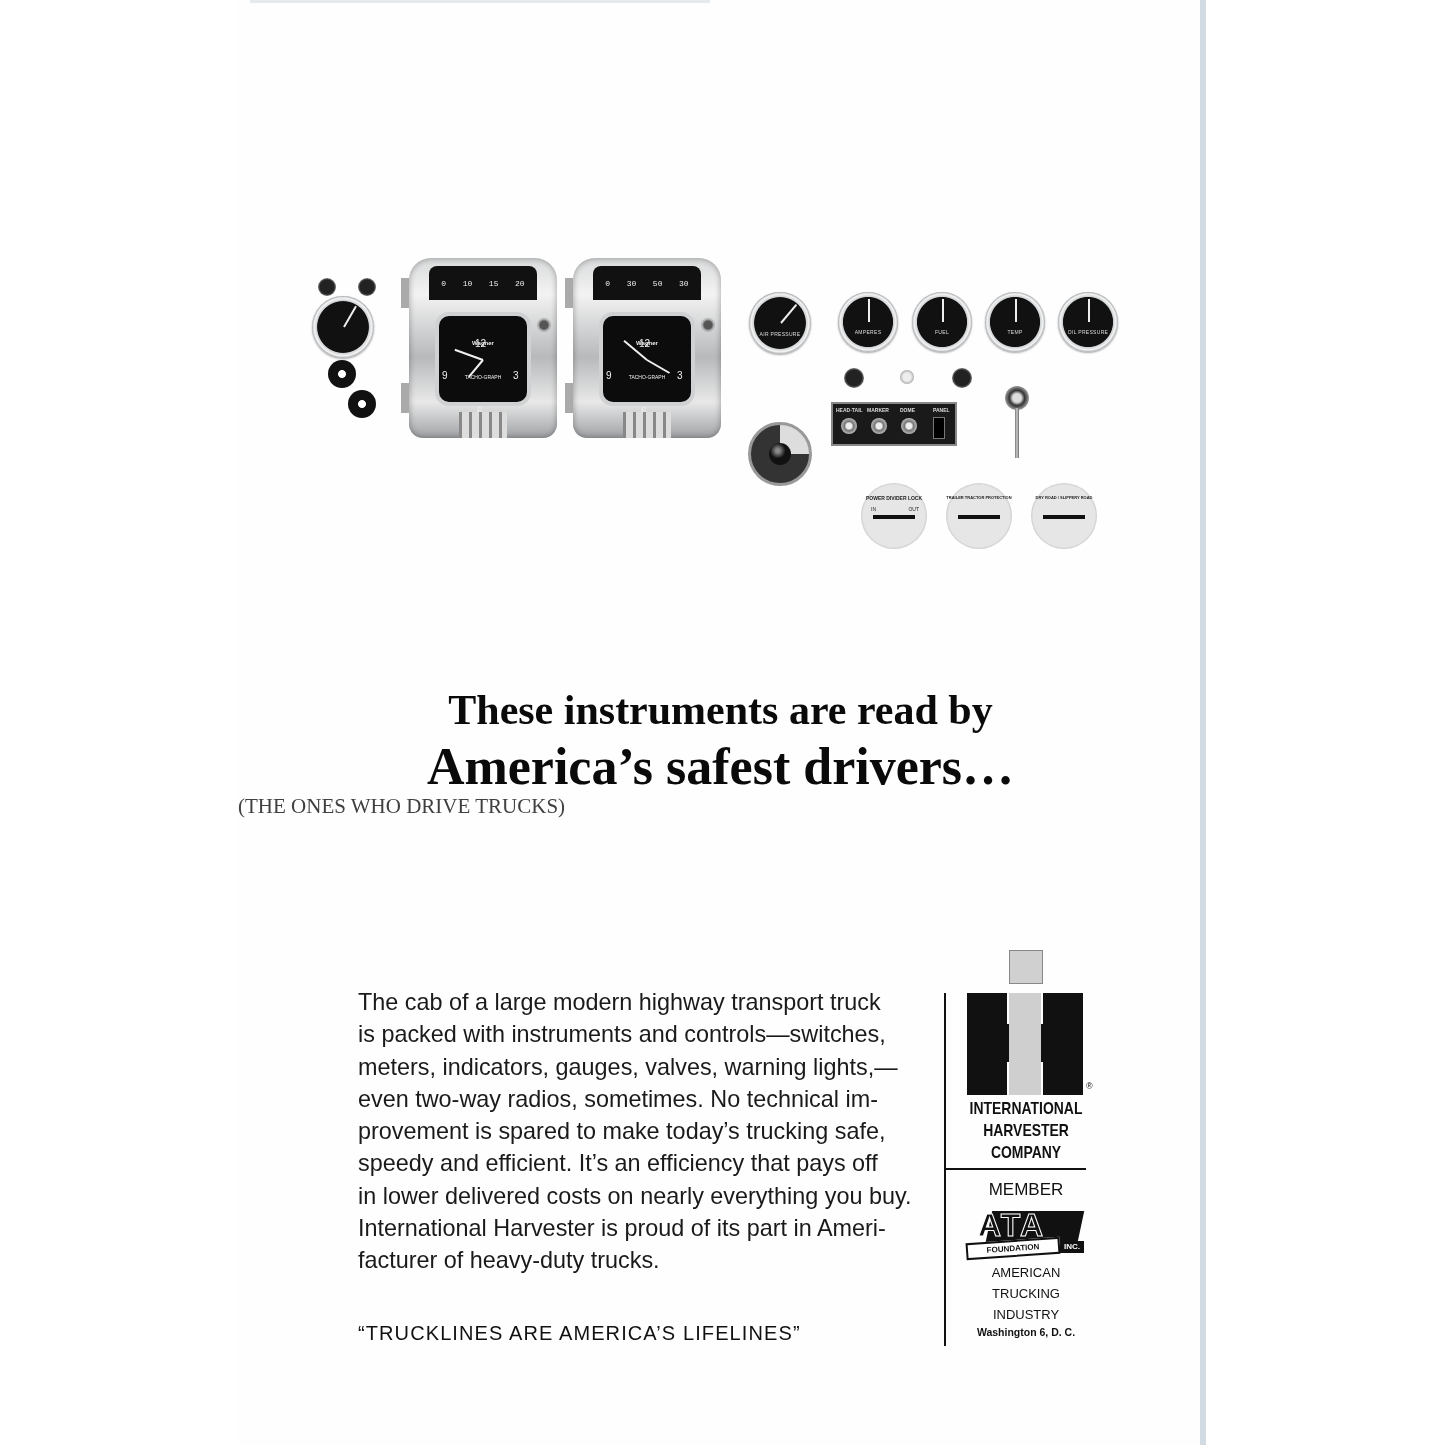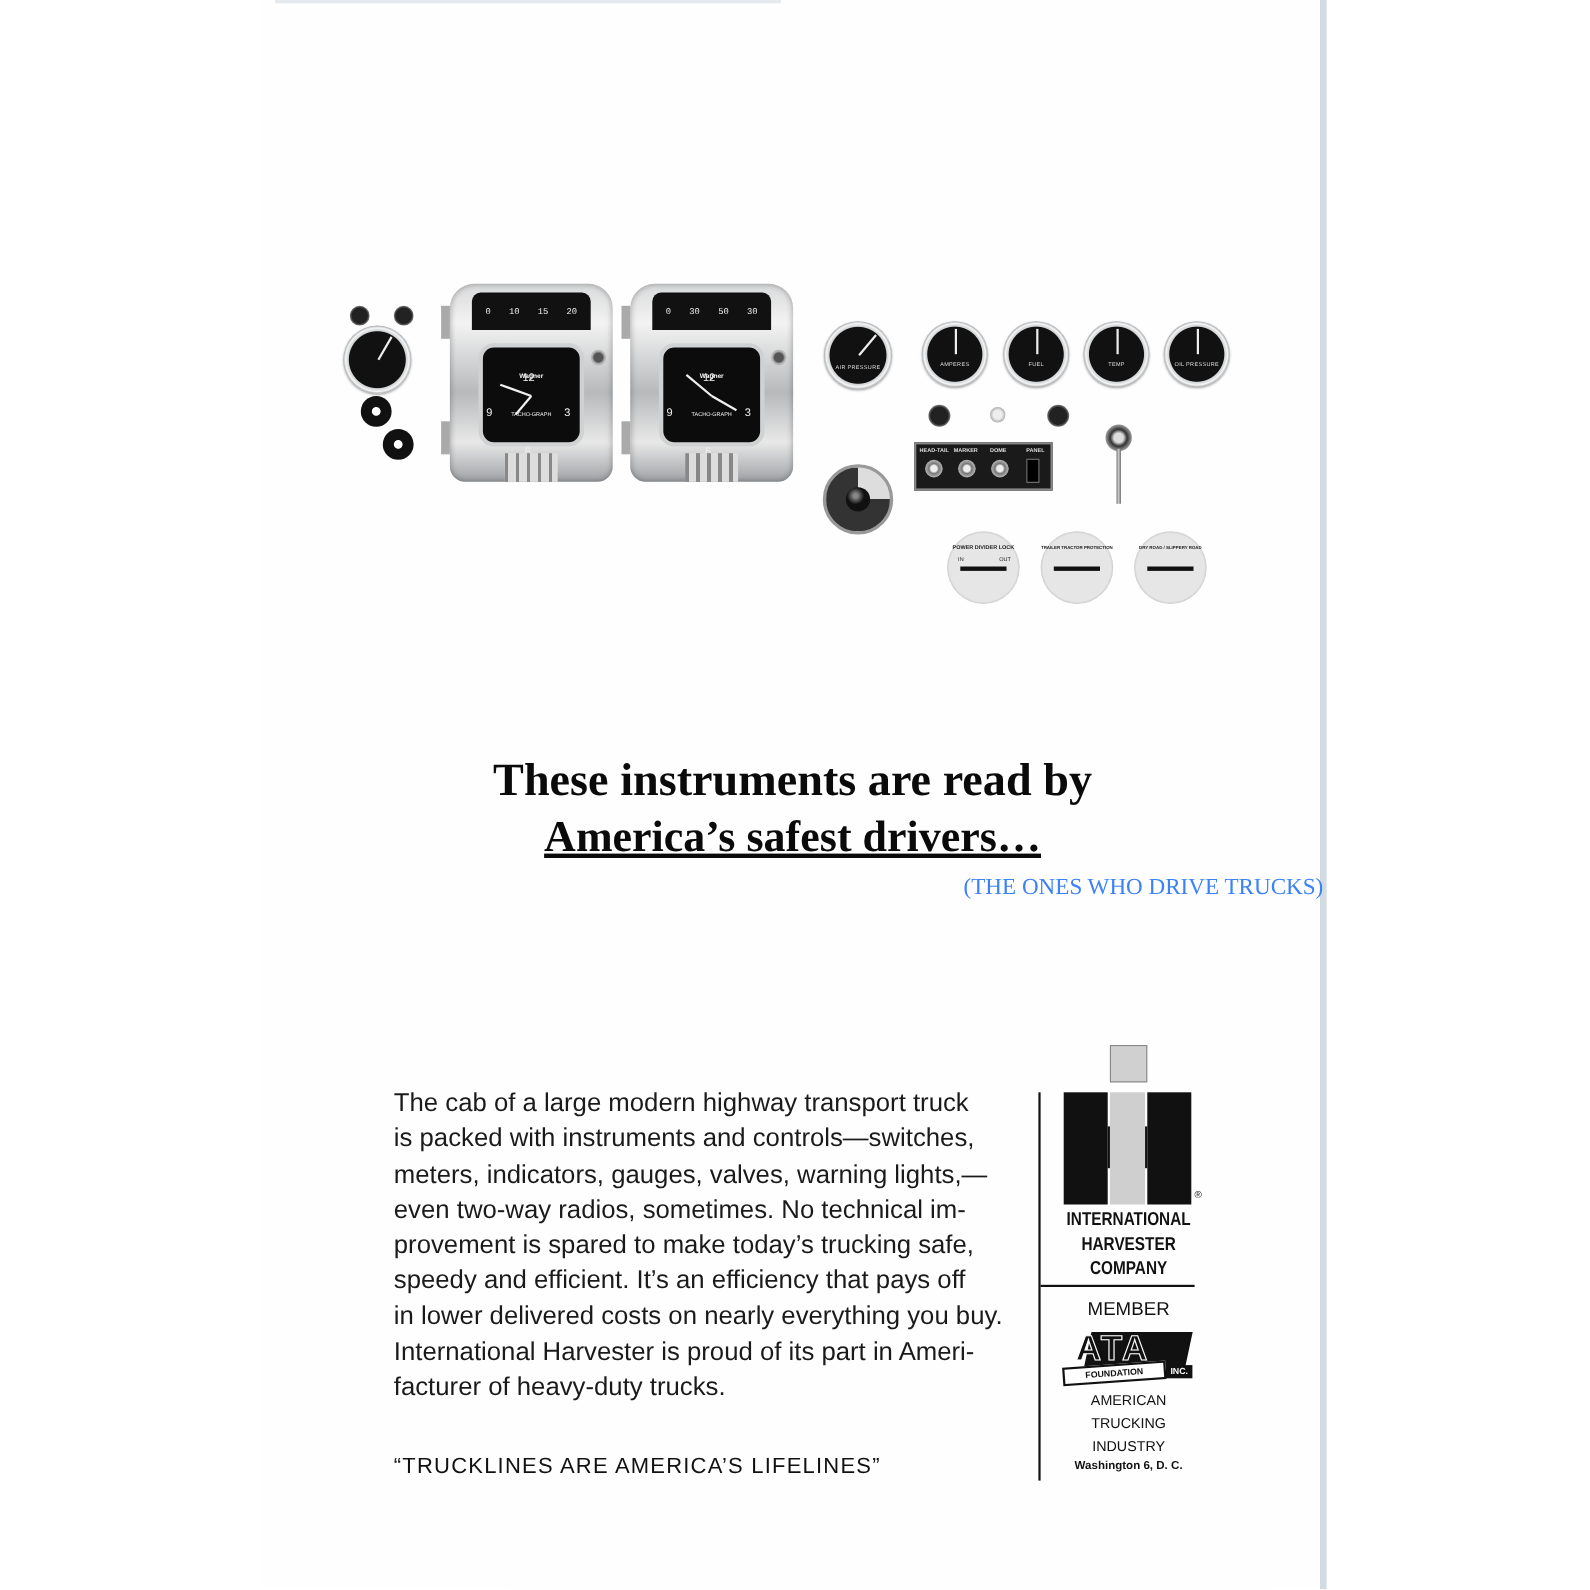--- a/index.html
+++ b/index.html
@@ -36,22 +36,22 @@
   .selector .ball { position:absolute; left:18px; top:18px; width:22px; height:22px; border-radius:50%; background:radial-gradient(circle at 40% 35%,#888 0 10%,#111 40%); }
 
   .valve { position:absolute; width:66px; height:66px; border-radius:50%; background:radial-gradient(circle,#e6e6e6 0 66%,#bbb 74%,#222 78%,#222 82%,#ddd 86%); font-size:5px; color:#222; text-align:center; }
   .valve .vt { position:absolute; left:0; right:0; top:12px; font-weight:bold; line-height:6px; }
   .valve .bar { position:absolute; left:12px; right:12px; top:32px; height:4px; background:#111; }
   .valve .opt { position:absolute; top:23px; font-size:5px; }
 
   
   .headline { position:absolute; left:238px; width:965px; text-align:center; font-family:"Liberation Serif", serif; font-weight:bold; color:#0a0a0a; }
   .h1a { top:686px; font-size:42px; }
-  .h1b { top:737px; font-size:40px;text-decoration:underline; }
-  .subhead { position:absolute; left:238px; width:965px; top:794px; text-align:right; font-family:"Liberation Serif", serif; font-size:21px; color:#3b82f6; }
+  .h1b { top:737px; font-size:52px; }
+  .subhead { position:absolute; left:238px; width:965px; top:794px; text-align:left; font-family:"Liberation Serif", serif; font-size:21px; color:#404040; }
 
   
   .body-copy { position:absolute; left:358px; top:986px; width:572px; font-family:"Liberation Sans", sans-serif; font-size:23.4px; line-height:32.3px; color:#1a1a1a; }
   .body-copy div { white-space:nowrap; }
   .slogan { position:absolute; left:358px; top:1322px; font-family:"Liberation Sans", sans-serif; font-size:20px; letter-spacing:1.1px; color:#111; white-space:nowrap; }
 
   
   .vrule { position:absolute; left:944px; top:993px; width:2px; height:353px; background:#111; }
   .hrule { position:absolute; left:946px; top:1168px; width:140px; height:2px; background:#111; }
   .ih { position:absolute; left:967px; top:950px; width:116px; height:145px; }

